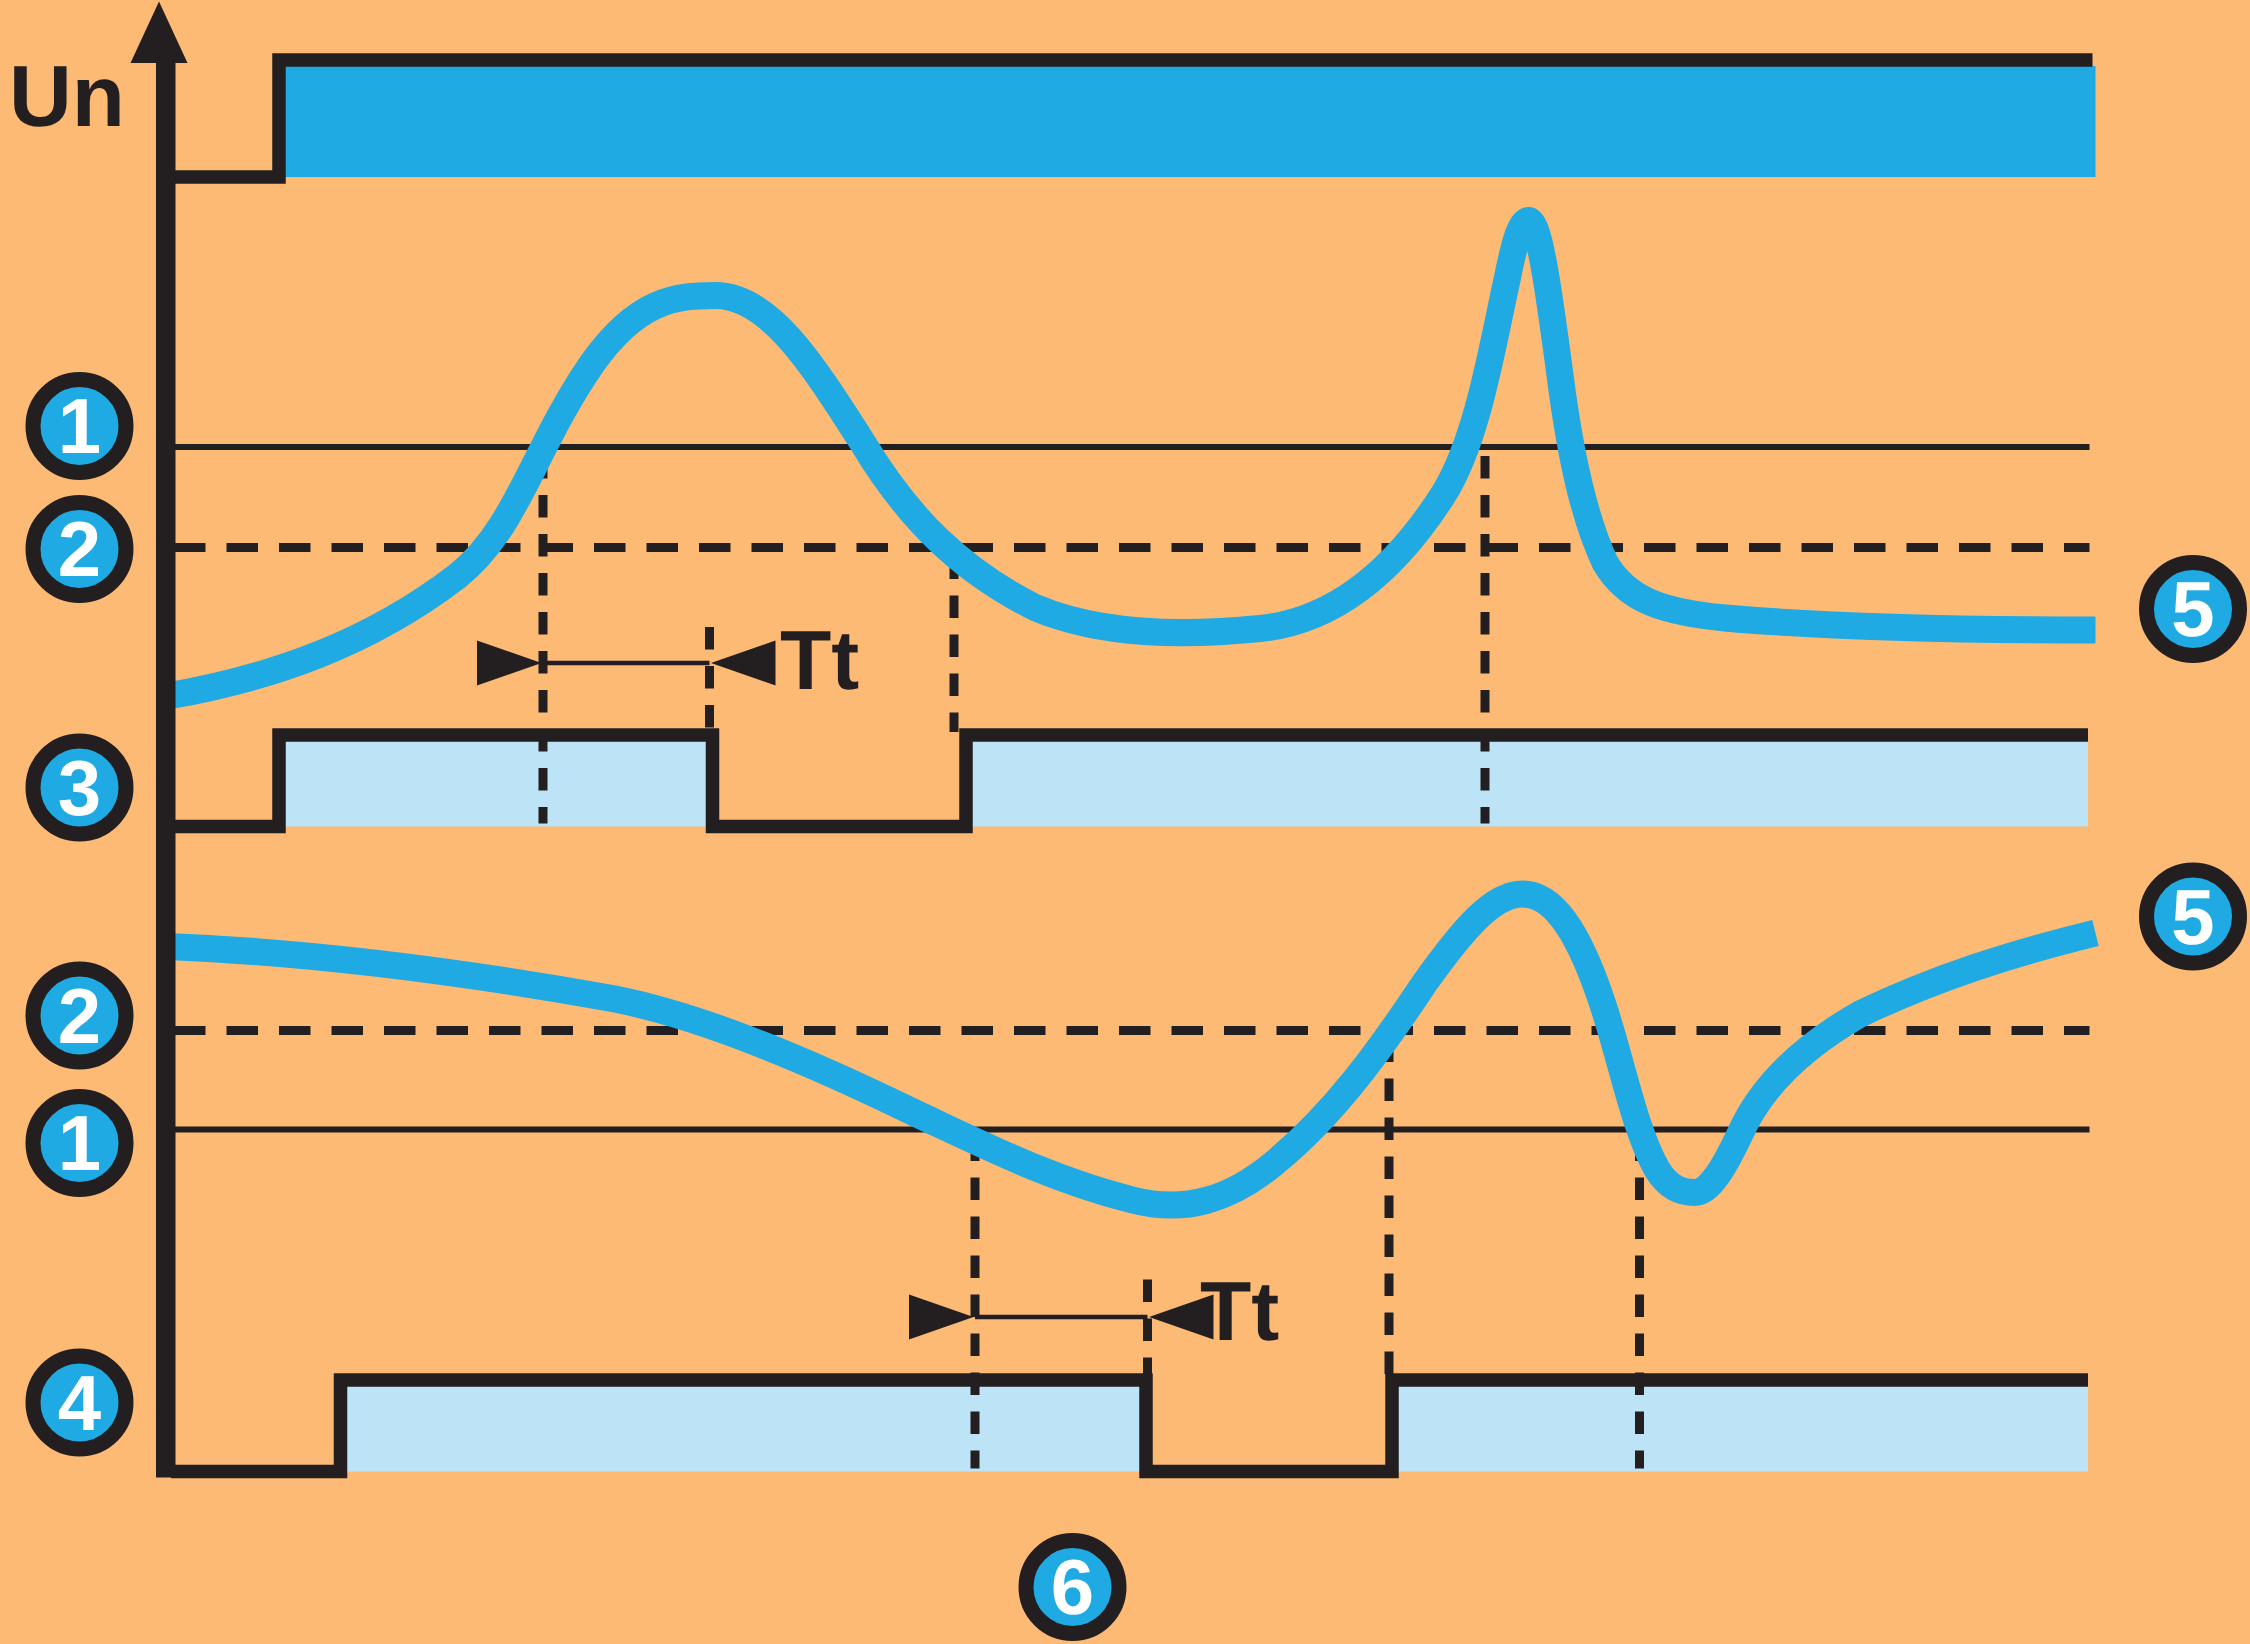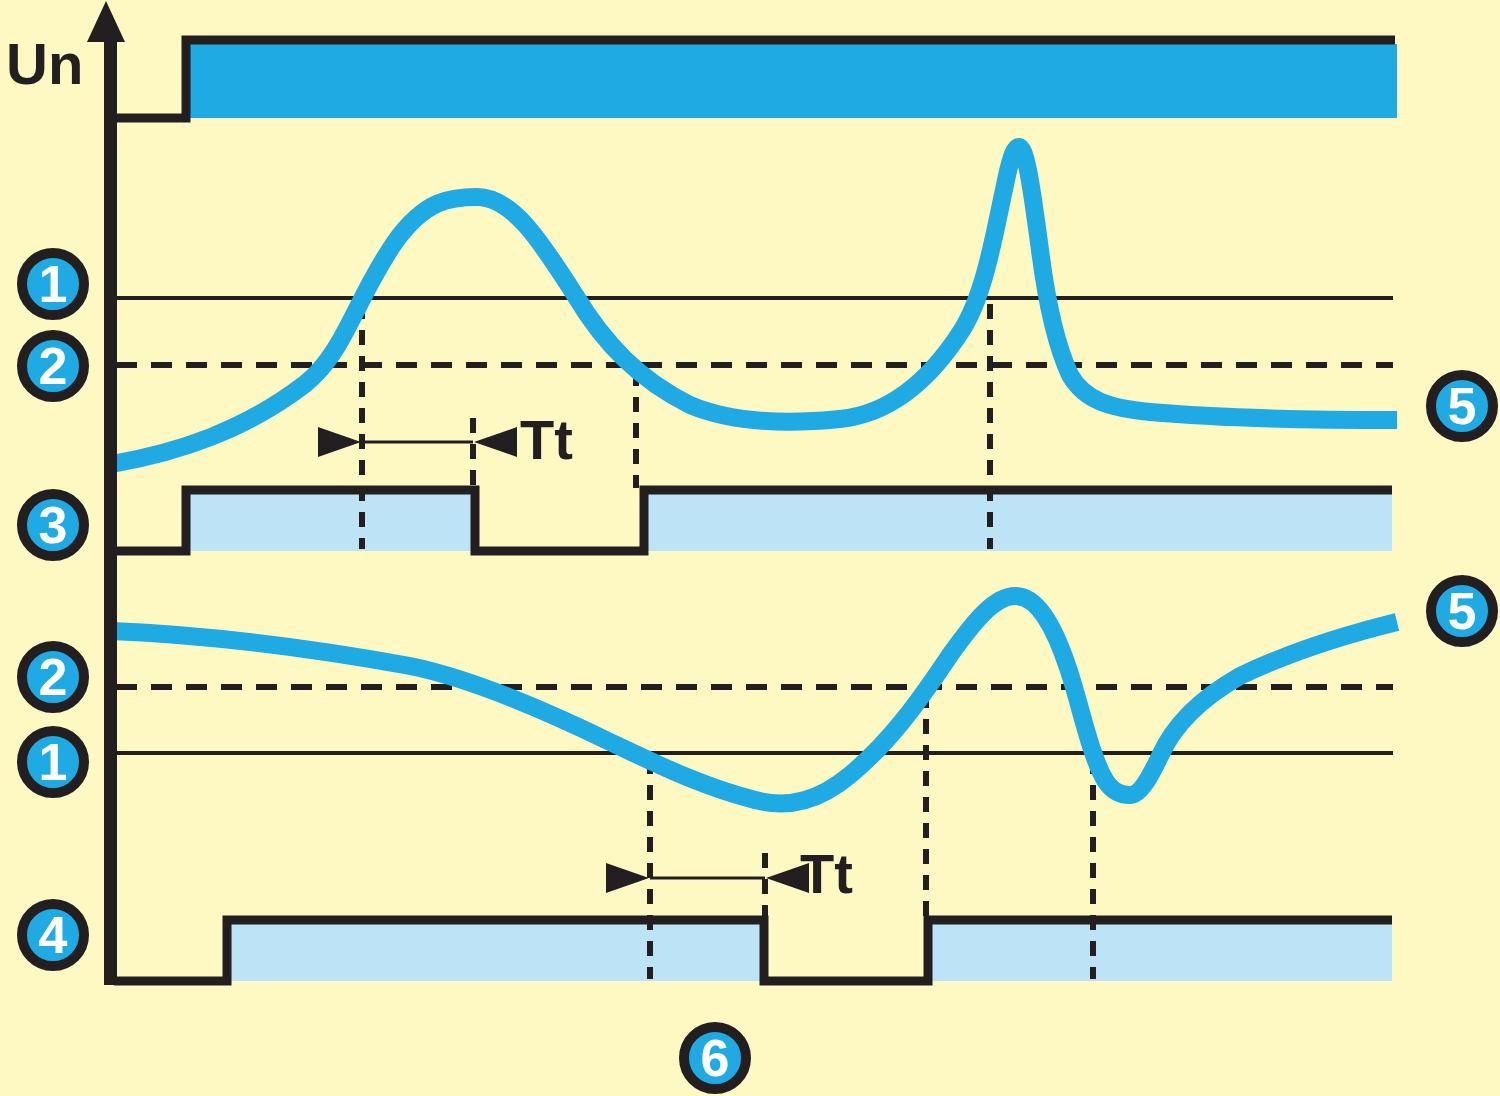--- a/index.html
+++ b/index.html
@@ -1,16 +1,16 @@
 <!DOCTYPE html>
 <html><head>
 <meta charset="utf-8">
 <style>
   html,body{margin:0;padding:0;background:#ffffff;}
-  .stage{position:relative;width:1500px;height:1096px;background:#fef9c3;overflow:hidden;
+  .stage{position:relative;width:1500px;height:1096px;background:#fdba74;overflow:hidden;
          font-family:"Liberation Sans","DejaVu Sans",sans-serif;}
   svg text{font-family:"Liberation Sans","DejaVu Sans",sans-serif;}
   .axis-label{font-size:58px;font-weight:700;fill:#231F20;}
   .tt-label{font-size:56px;font-weight:700;fill:#231F20;}
   .callout-digit{font-size:52px;font-weight:700;fill:#FFFFFF;text-anchor:middle;}
 </style>
 </head>
 <body>
 
 <div class="stage">

